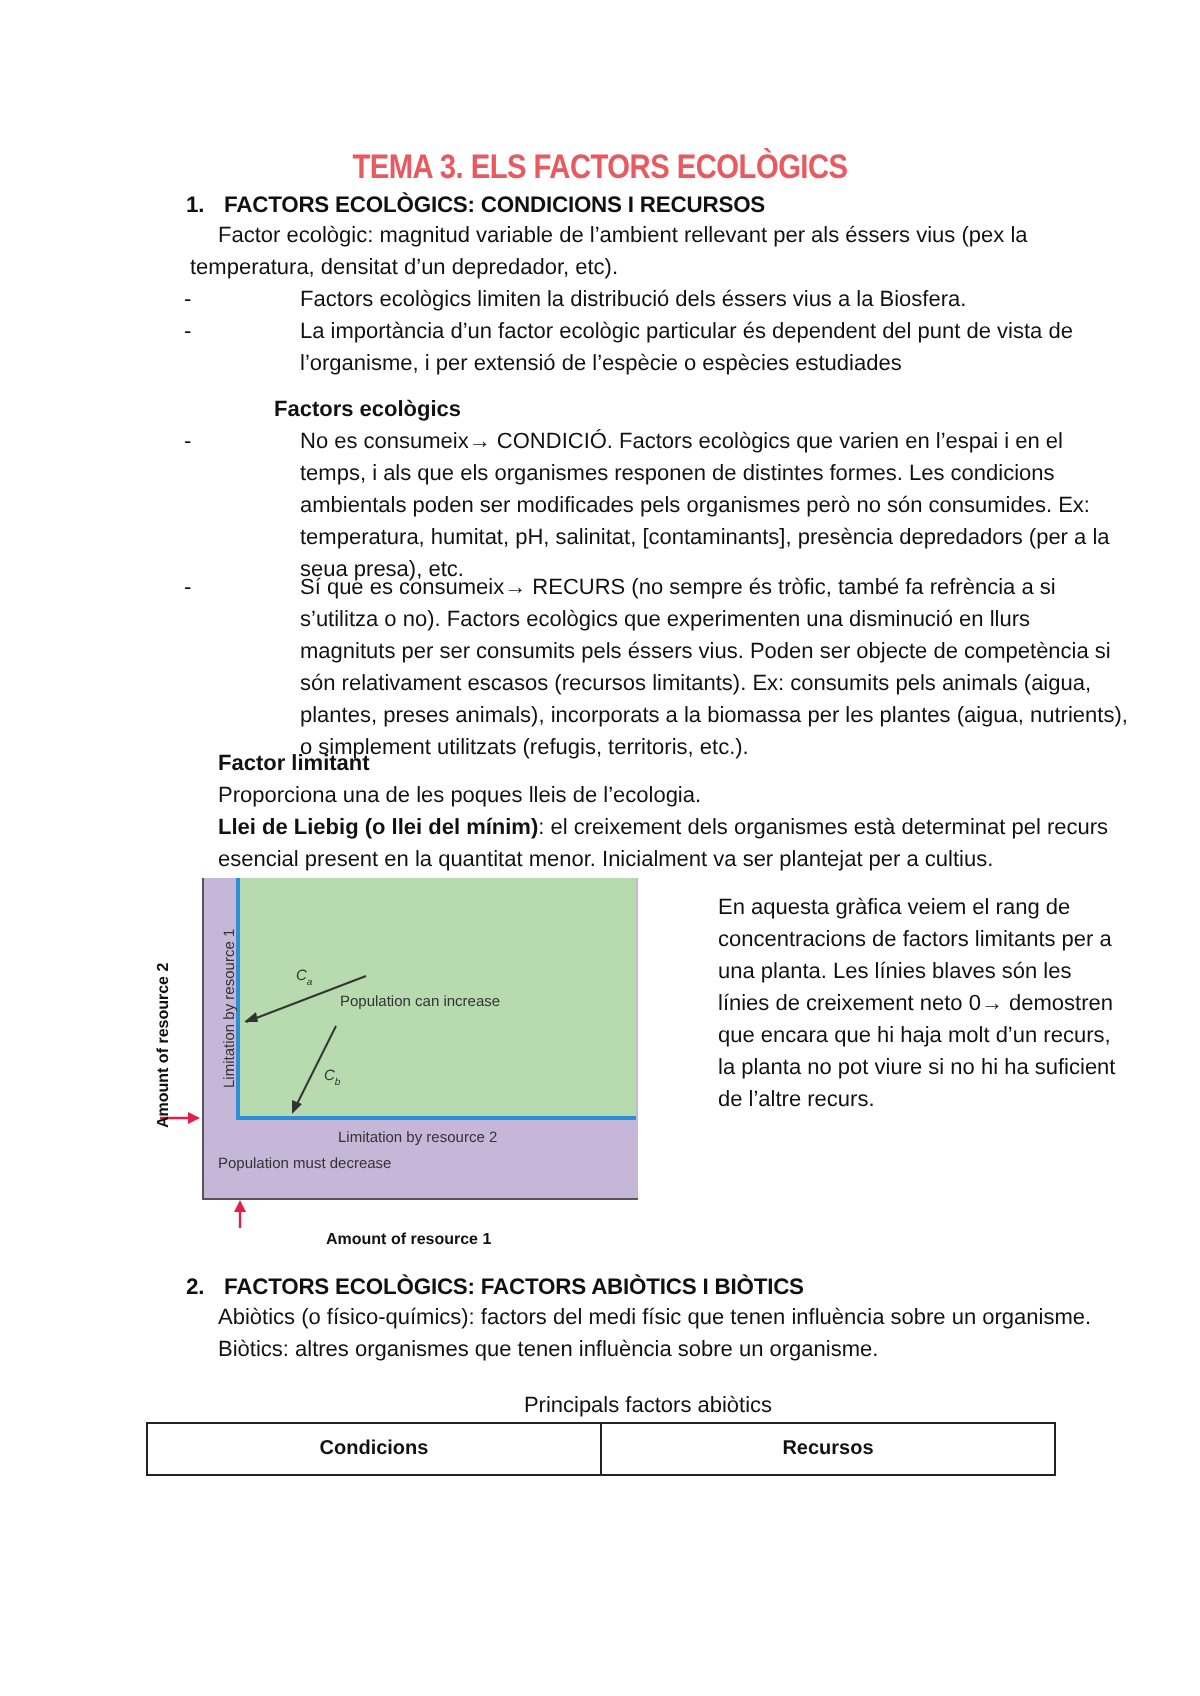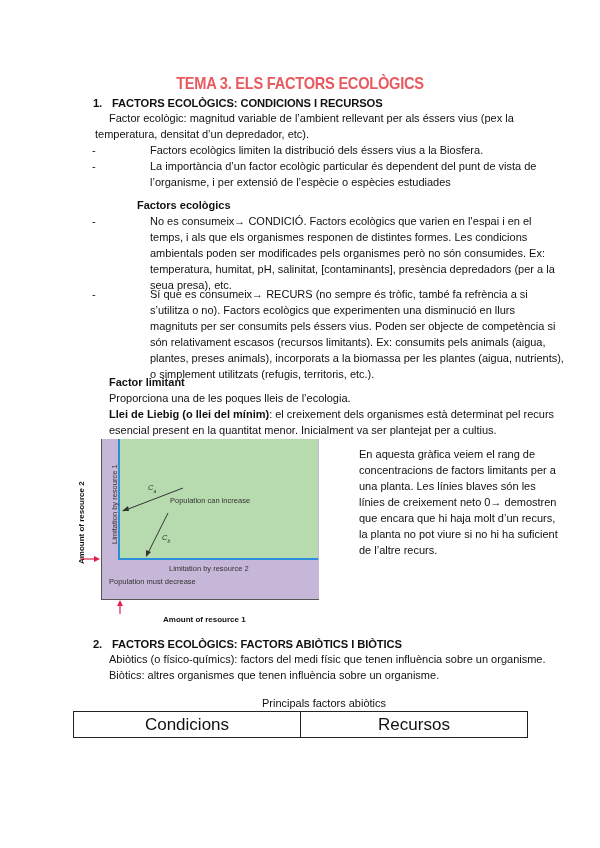--- a/index.html
+++ b/index.html
@@ -23,21 +23,21 @@
   .chart .green { position: absolute; left: 49px; top: 3px; width: 199px; height: 120px; background: #b7dbae; }
   .chart .vline { position: absolute; left: 48px; top: 3px; width: 2px; height: 121px; background: #2a8fd8; }
   .chart .hline { position: absolute; left: 48px; top: 122px; width: 200px; height: 2px; background: #2a8fd8; }
   .chart .lbl { position: absolute; font-size: 7.5px; color: #333; white-space: nowrap; }
   .chart .axis { position: absolute; font-size: 8px; font-weight: bold; color: #111; white-space: nowrap; }
   .chart .rot { transform: rotate(-90deg); transform-origin: left top; }
   .chart svg { position: absolute; left: 0; top: 0; }
 
   
   .tcap { position: absolute; left: 0; width: 600px; top: 697px; text-align: center; font-size: 11px; margin-left: 24px; }
-  table.abio { position: absolute; left: 73px; top: 711px; width: 455px; border-collapse: collapse; font-size: 17px; }
+  table.abio { position: absolute; left: 73px; top: 711px; width: 455px; border-collapse: collapse; font-size: 10px; font-weight: bold; }
   table.abio td { border: 1.2px solid #222; text-align: center; vertical-align: middle; }
   table.abio tr.head td { height: 23px; }
   table.abio tr.row td { height: 36px; line-height: 14px; }
 </style>
 </head>
 <body>
 
 <div class="page">
 
   <div class="title">TEMA 3. ELS FACTORS ECOLÒGICS</div>

